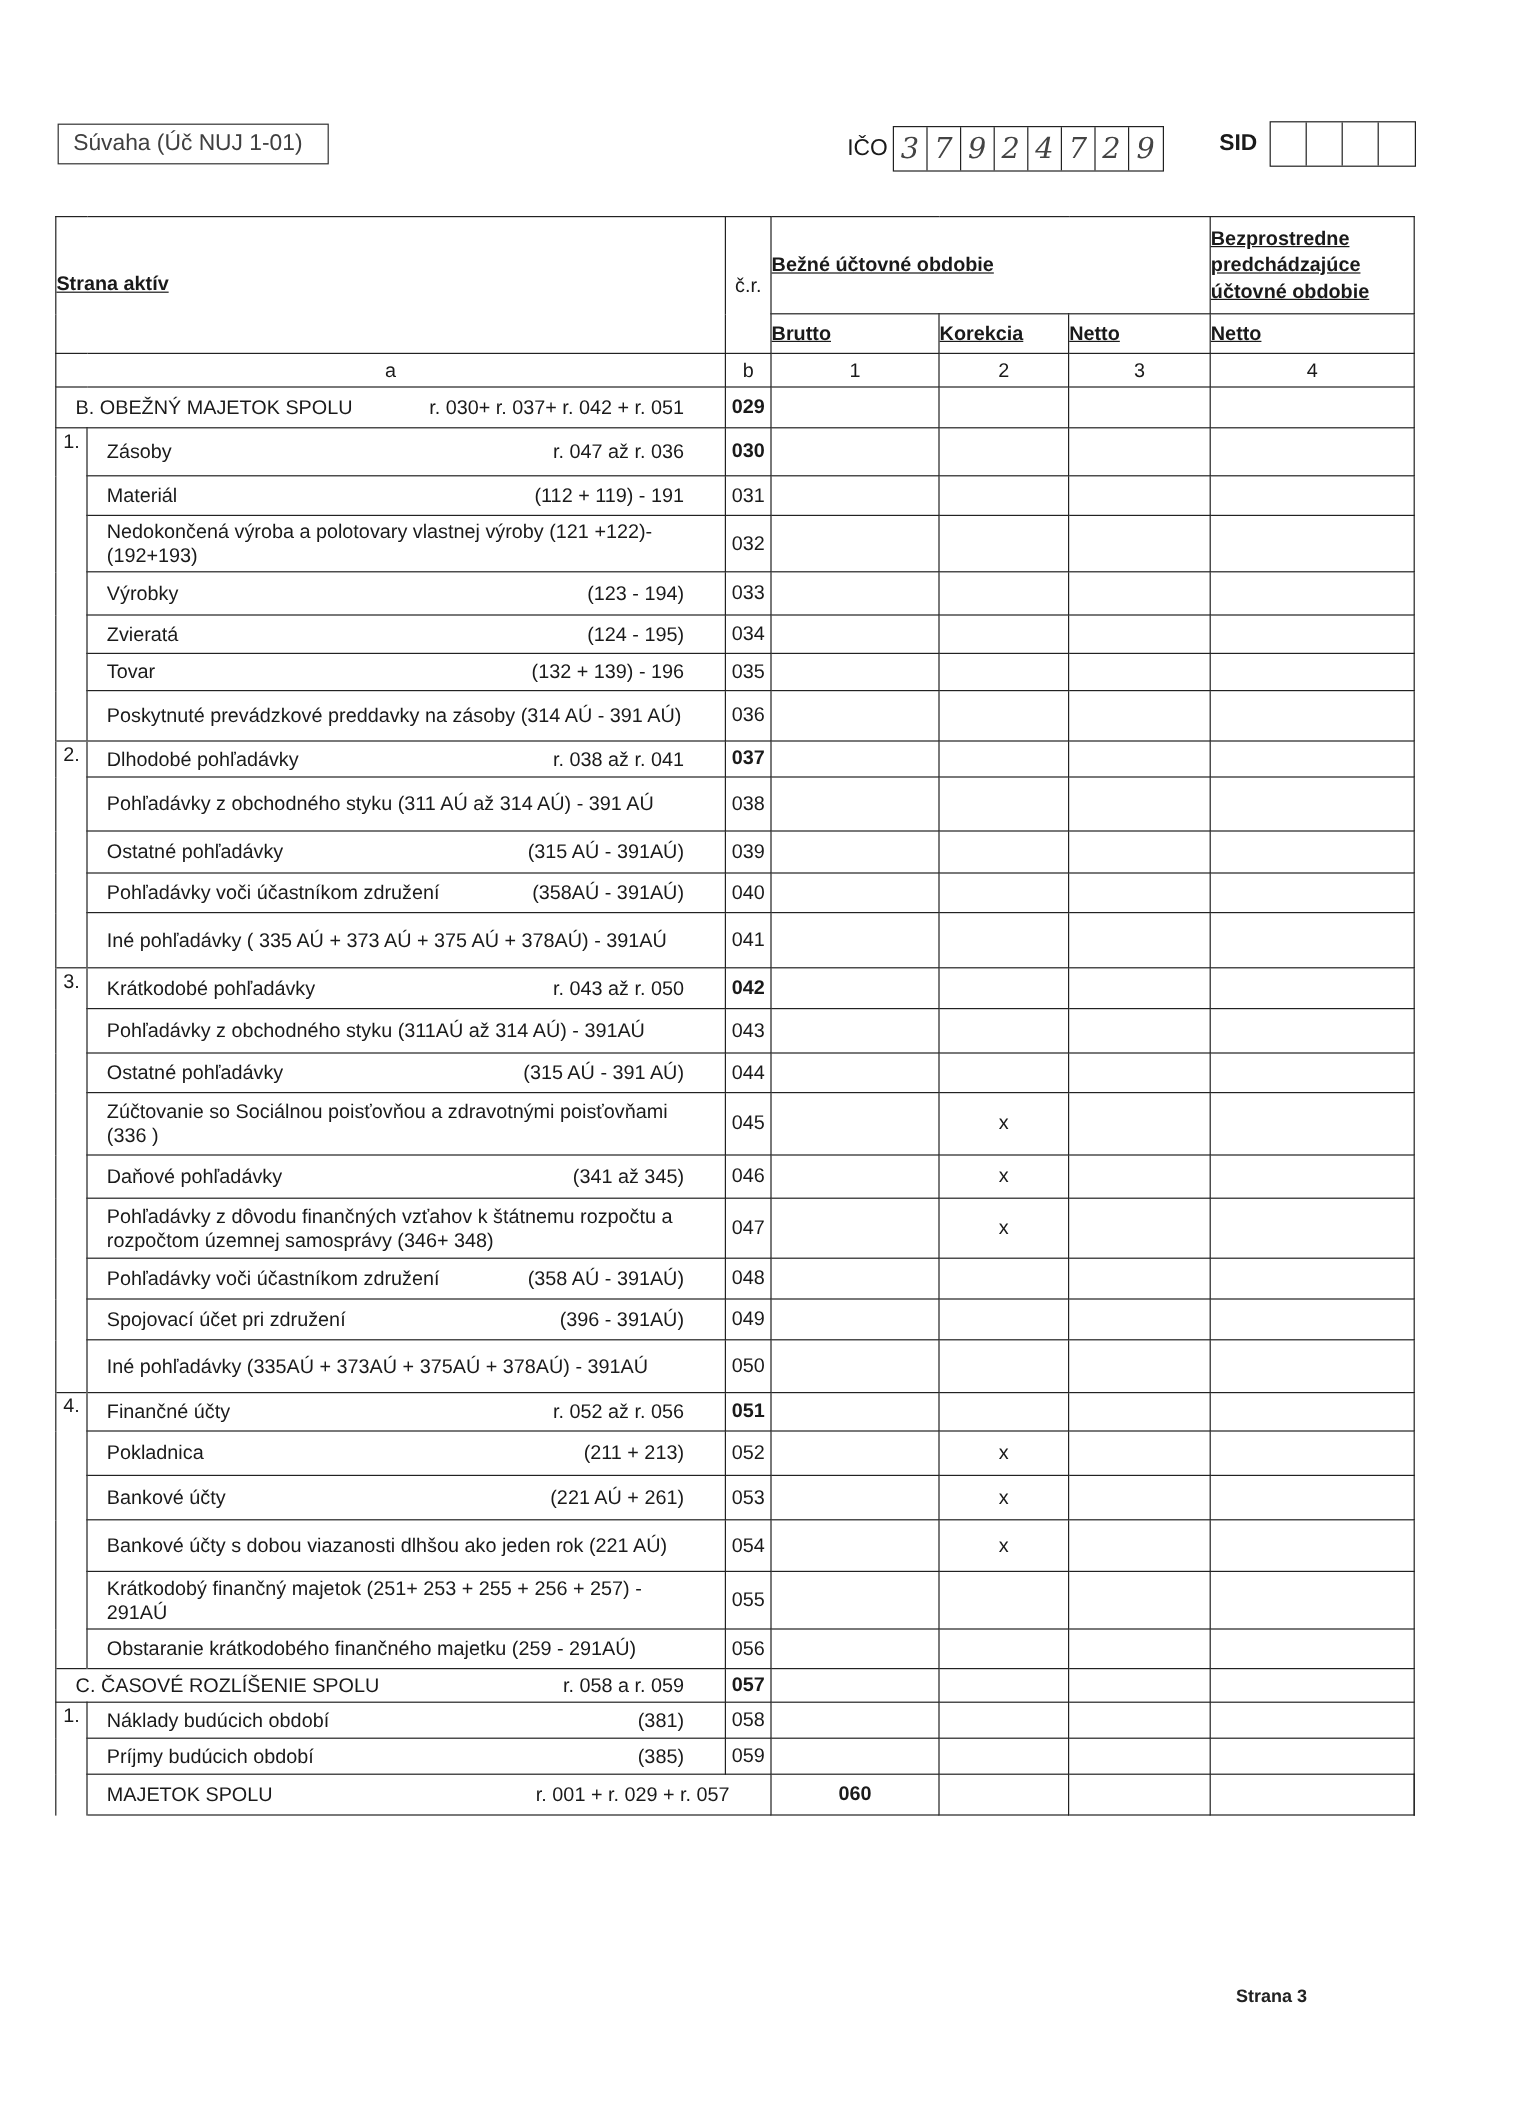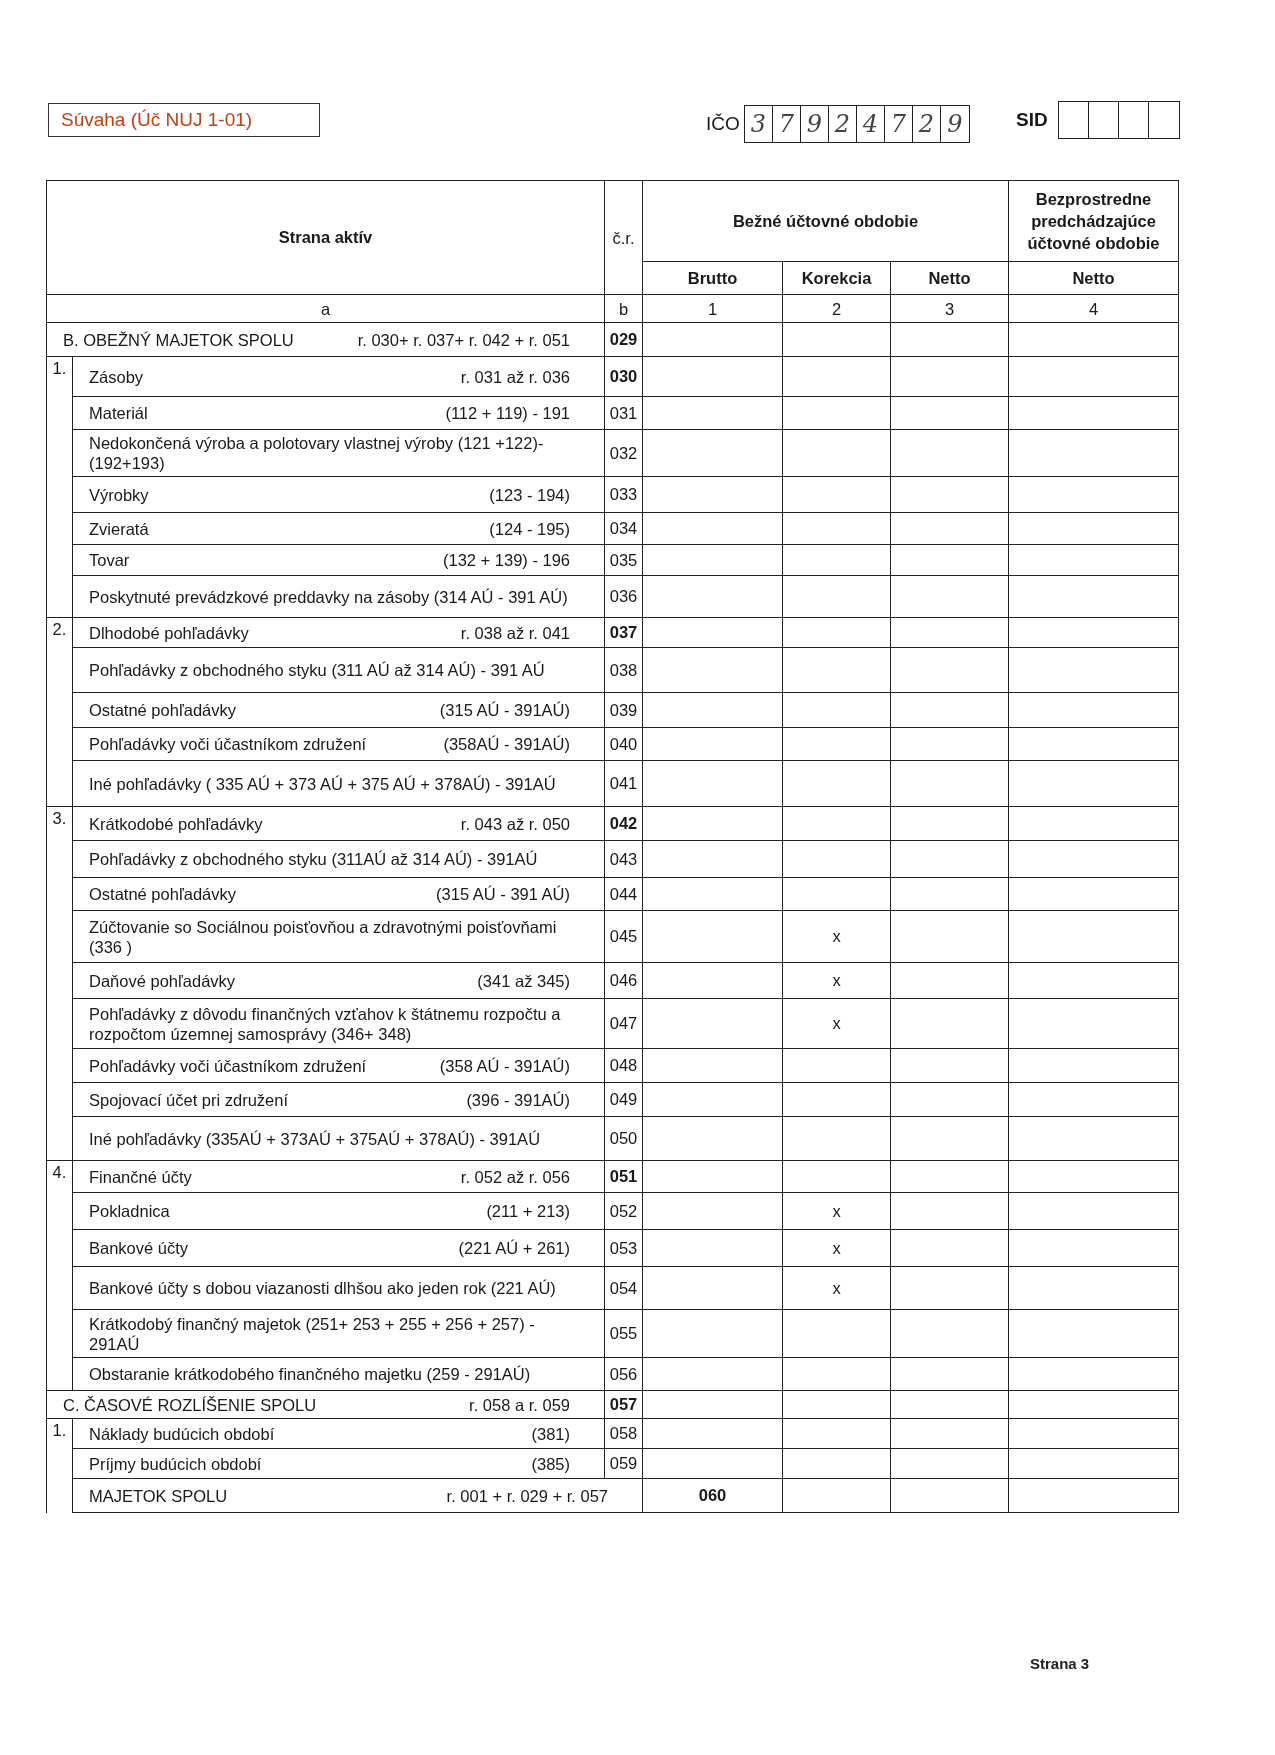--- a/index.html
+++ b/index.html
@@ -1,29 +1,29 @@
 <!DOCTYPE html>
 <html><head>
 <meta charset="utf-8">
 <style>
   html,body{margin:0;padding:0;background:#fff;}
   body{width:1275px;height:1755px;position:relative;font-family:"Liberation Sans",sans-serif;color:#1a1a1a;overflow:hidden;}
-  .form-id{position:absolute;left:48px;top:103px;width:272px;height:34px;border:1px solid #333;box-sizing:border-box;font-size:19px;line-height:32px;padding-left:12px;color:#c2410c;}
+  .form-id{position:absolute;left:48px;top:103px;width:226px;height:34px;border:1px solid #333;box-sizing:border-box;font-size:19px;line-height:32px;padding-left:12px;color:#404040;}
   .ico-wrap{position:absolute;left:706px;top:105px;height:38px;display:flex;align-items:center;}
   .ico-label{font-size:19px;margin-right:4px;}
   .boxes{display:flex;border:1.5px solid #222;height:36px;}
   .boxes .b{width:28px;height:36px;border-right:1px solid #222;box-sizing:border-box;font-family:"DejaVu Serif",serif;font-style:italic;font-size:24px;text-align:center;line-height:36px;color:#444;}
   .boxes .b:last-child{border-right:none;}
   .sid-wrap{position:absolute;left:1016px;top:101px;height:38px;display:flex;align-items:center;font-weight:bold;}
   .sid-label{font-size:19px;margin-right:10px;}
   .sid-boxes .b{width:30px;}
 
   table.main{position:absolute;left:46px;top:180px;width:1132px;border-collapse:collapse;table-layout:fixed;}
   table.main td, table.main th{border:1.5px solid #222;padding:0;font-weight:normal;font-size:16.5px;vertical-align:middle;}
-  .hdr{text-align:center;font-weight:bold !important;font-size:16.5px;}
+  .hdr{text-align:left;font-weight:bold !important;font-size:16.5px;text-decoration:underline;}
   .hdr-sub{text-align:center;font-size:16.5px;line-height:22px;}
   .num{text-align:center;font-size:16.5px;}
   .num.bold{font-weight:bold;}
   .label{padding:2px 16px !important;line-height:20px;}
   .lrow{display:flex;justify-content:space-between;align-items:center;}
   .lrow .f{padding-right:18px;white-space:nowrap;}
   .bold{font-weight:bold;}
   .secnum{vertical-align:top !important;text-align:center;font-size:16px;padding-top:2px !important;border-bottom:none !important;}
   .cell{text-align:center;font-size:16px;}
   .footer{position:absolute;left:1030px;top:1655px;font-size:15px;font-weight:bold;color:#222;}
@@ -101,21 +101,21 @@
         <td class="cell"></td>
         <td class="cell"></td>
         <td class="cell"></td>
         <td class="cell"></td>
       </tr>
       <tr style="height: 40px;">
         <td class="secnum bold" rowspan="7">1.</td>
         <td class="label bold">
           <div class="lrow">
             <span>Zásoby</span>
-            <span class="f">r. 031 až r. 036</span>
+            <span class="f">r. 047 až r. 036</span>
           </div>
         </td>
         <td class="num bold">030</td>
         <td class="cell"></td>
         <td class="cell"></td>
         <td class="cell"></td>
         <td class="cell"></td>
       </tr>
       <tr style="height: 33px;">
         <td class="label">

